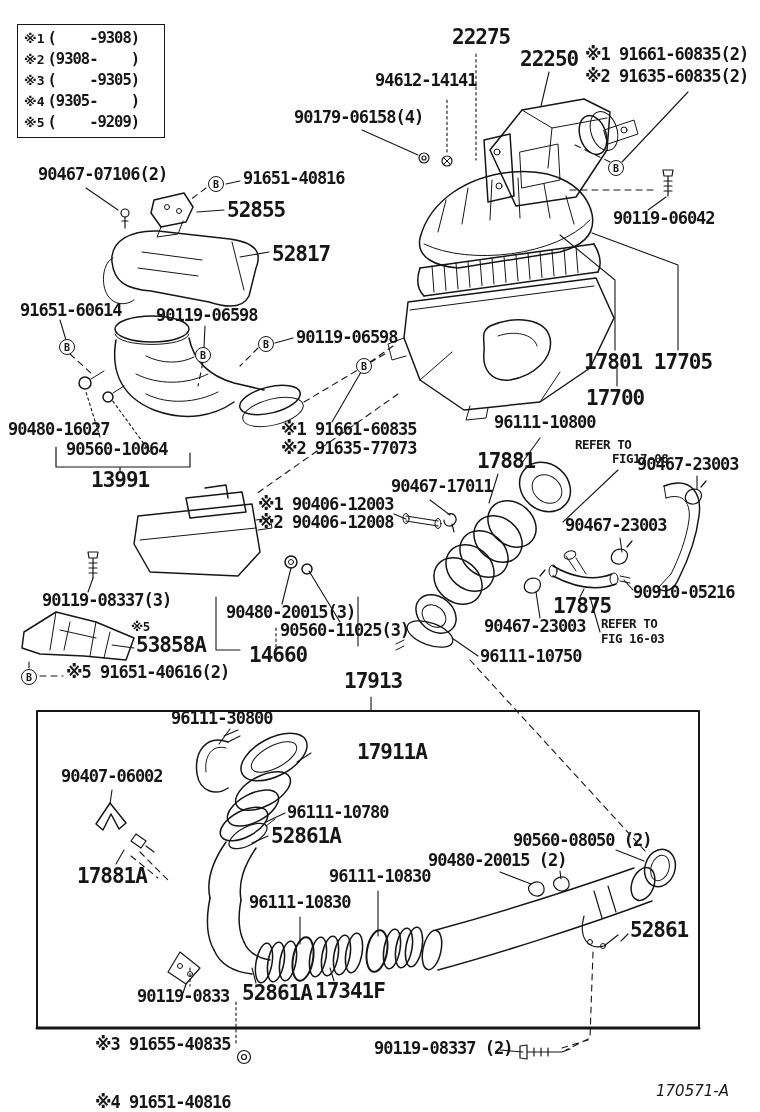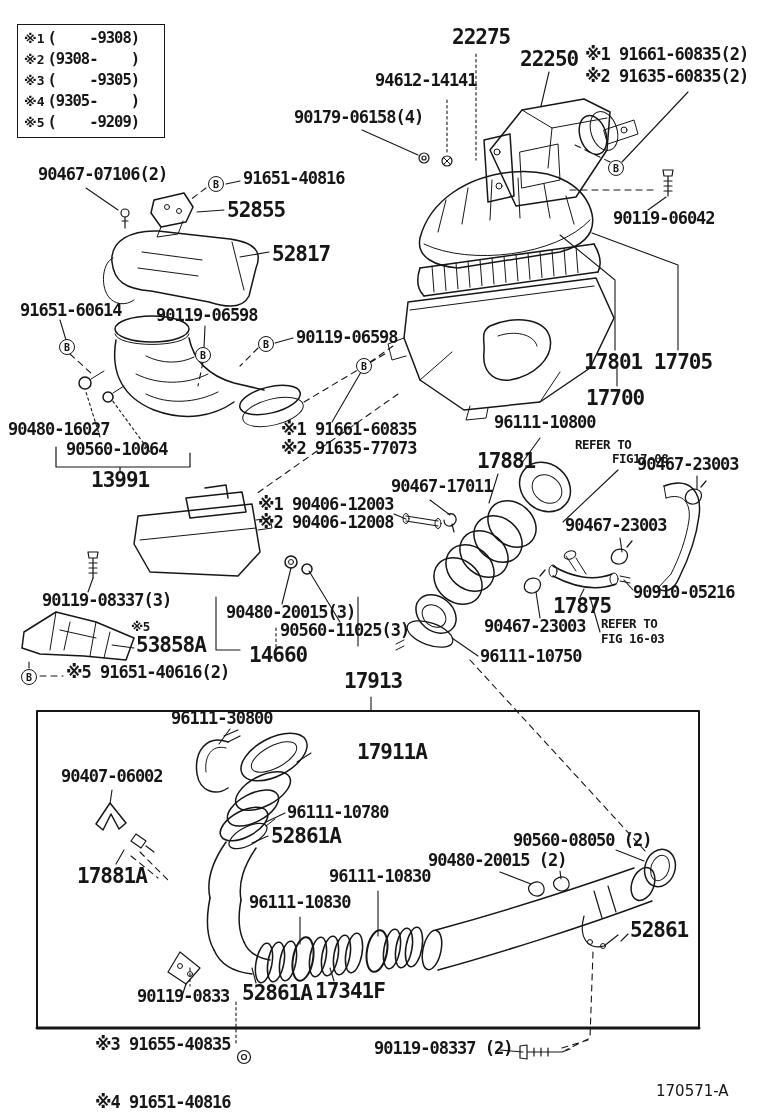--- a/index.html
+++ b/index.html
@@ -317,21 +317,21 @@
       <div class="lbl" style="left: 428px; top: 852px;">90480-20015 (2)</div>
       <div class="lbl" style="left: 329px; top: 868px;">96111-10830</div>
       <div class="lbl" style="left: 249px; top: 894px;">96111-10830</div>
       <div class="lbl lg" style="left: 630px; top: 919px;">52861</div>
       <div class="lbl" style="left: 137px; top: 988px;">90119-0833</div>
       <div class="lbl lg" style="left: 242px; top: 982px;">52861A</div>
       <div class="lbl lg" style="left: 315px; top: 980px;">17341F</div>
       <div class="lbl" style="left: 95px; top: 1036px;">※3 91655-40835</div>
       <div class="lbl" style="left: 95px; top: 1053px; margin-top: 41px;">※4 91651-40816</div>
       <div class="lbl" style="left: 374px; top: 1040px;">90119-08337 (2)</div>
-      <div class="lbl plain" style="left: 656px; top: 1084px;">170571-A</div>
+      <div class="lbl plain" style="left: 656px; top: 1084px; font-style: italic;">170571-A</div>
     </div>
 <div id="markers">
       <div class="marker" style="left: 208px; top: 176px;">B</div>
       <div class="marker" style="left: 59px; top: 339px;">B</div>
       <div class="marker" style="left: 195px; top: 347px;">B</div>
       <div class="marker" style="left: 258px; top: 336px;">B</div>
       <div class="marker" style="left: 356px; top: 358px;">B</div>
       <div class="marker" style="left: 608px; top: 160px;">B</div>
       <div class="marker" style="left: 21px; top: 669px;">B</div>
     </div>

